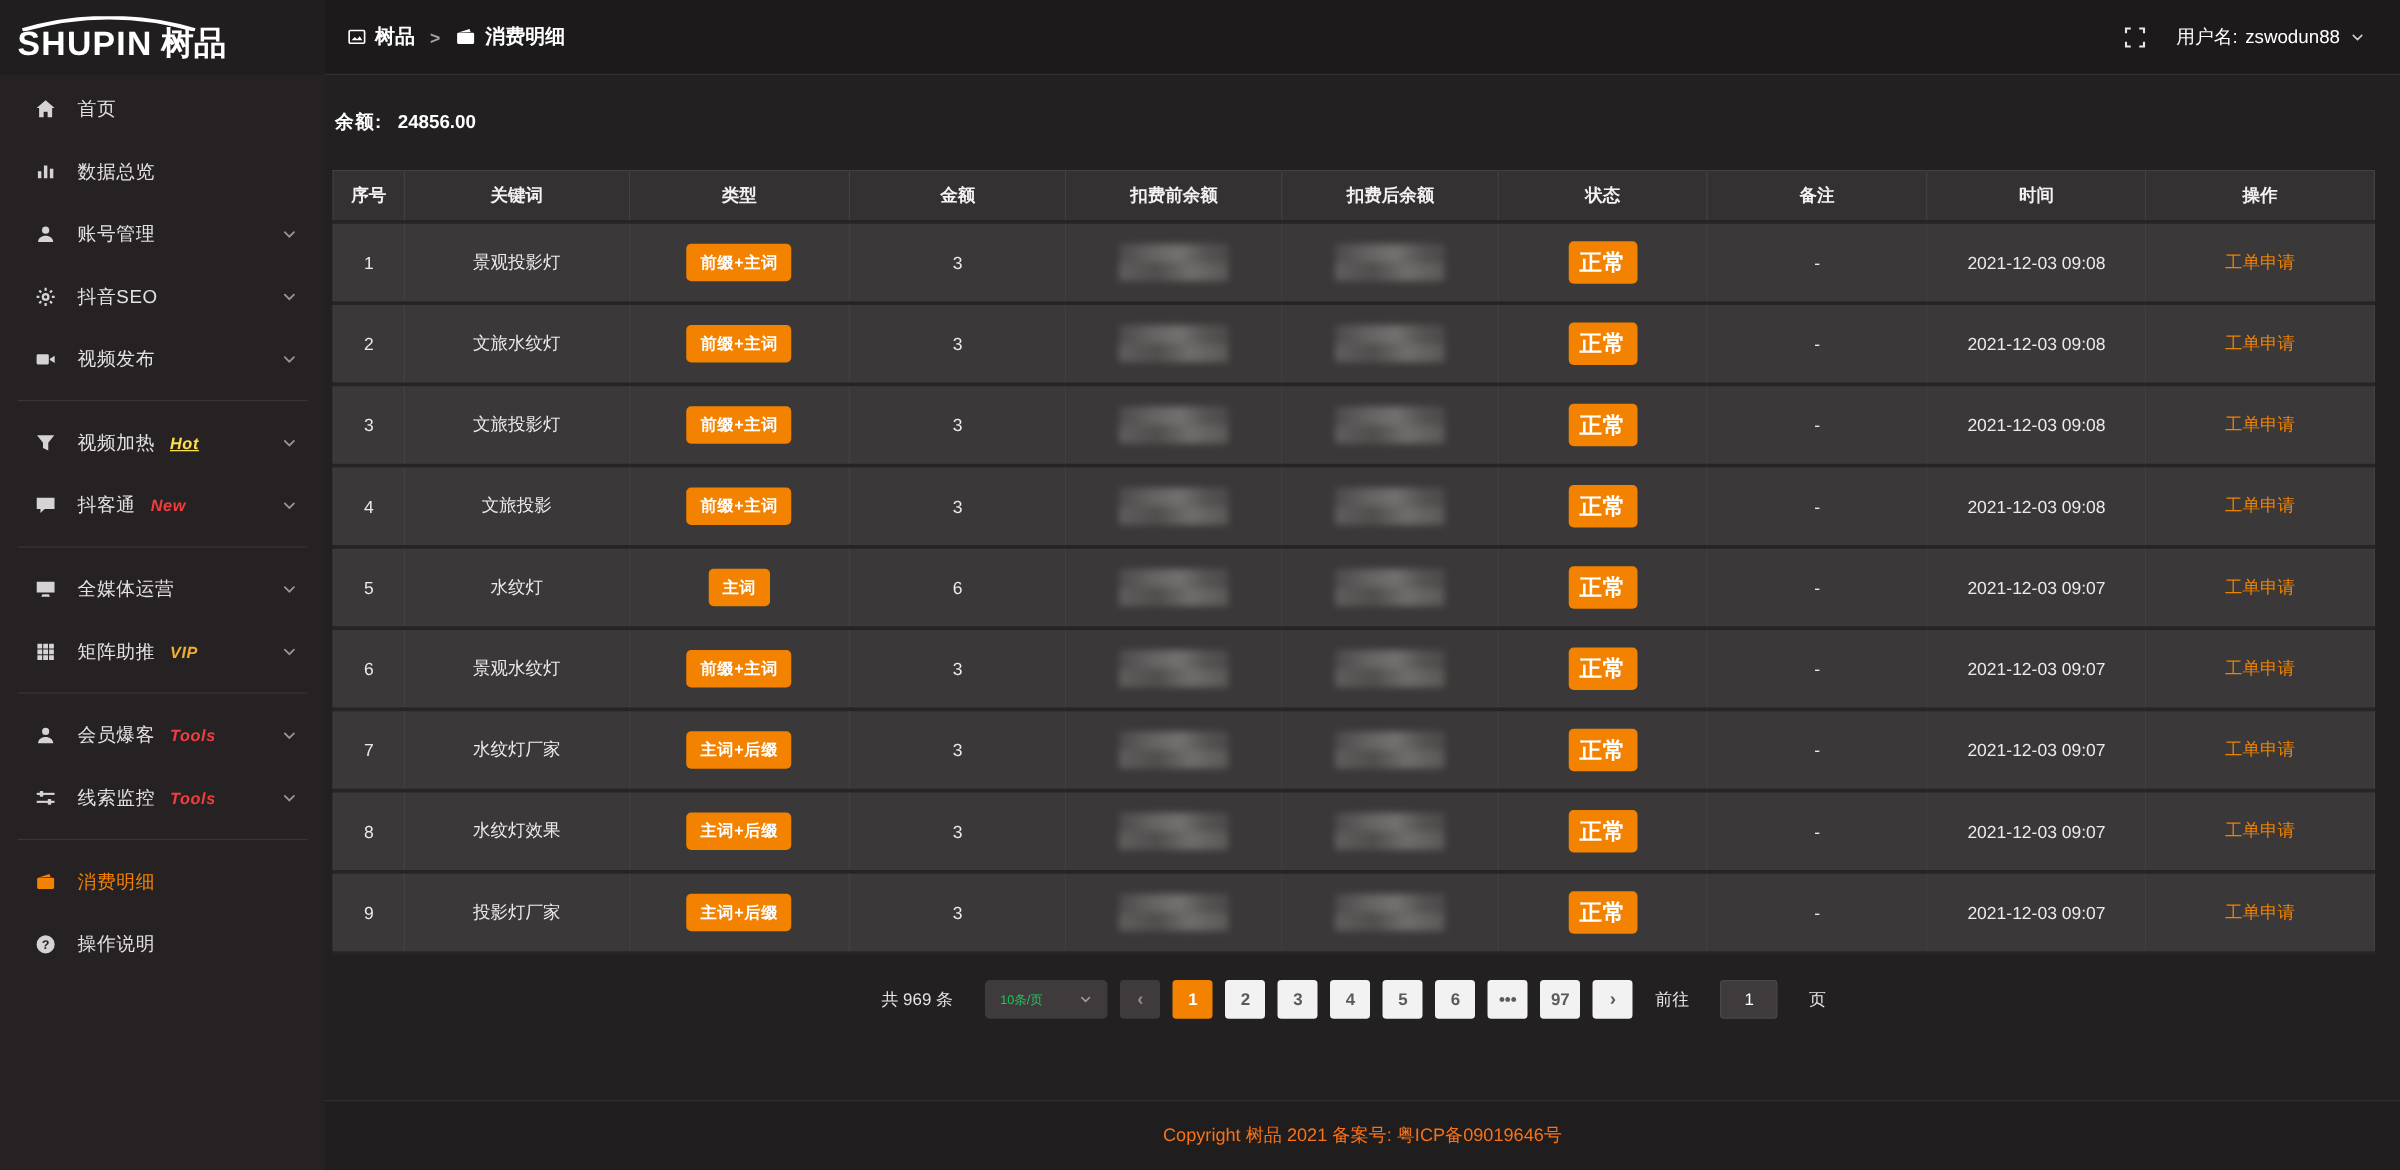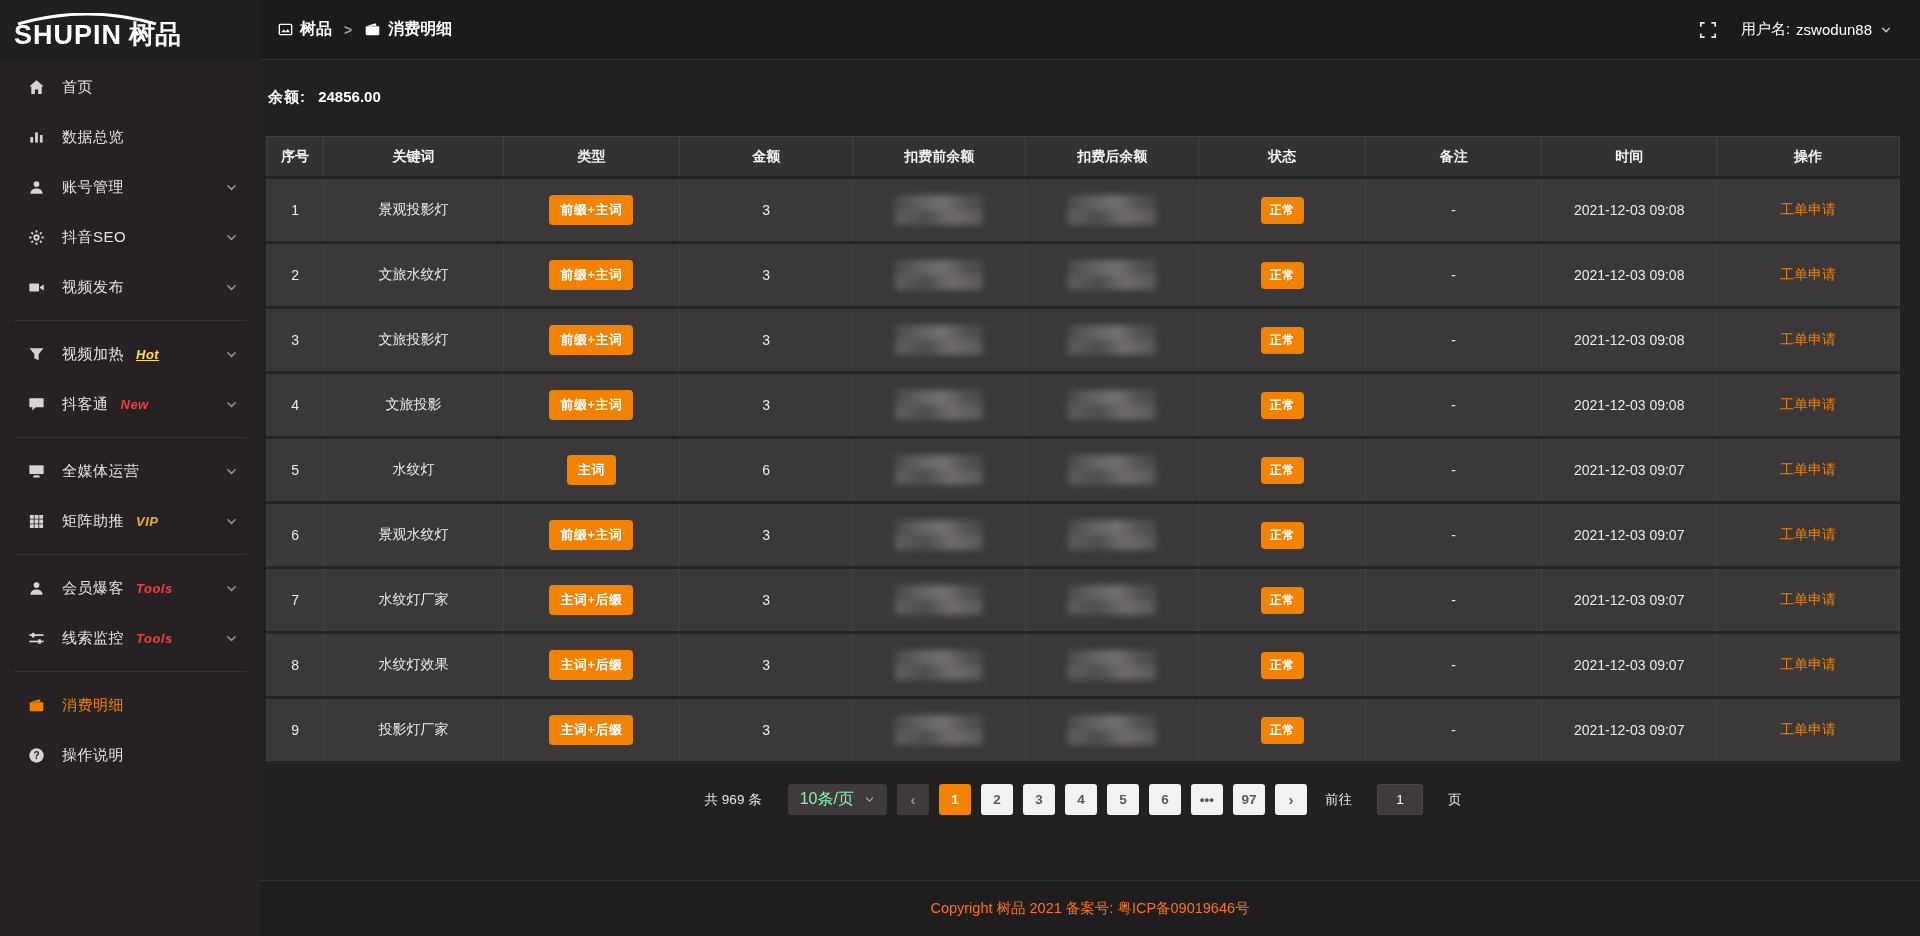--- a/index.html
+++ b/index.html
@@ -39,36 +39,36 @@
   .content-pad { padding:0 20px 0 6px; }
   .balance { margin:28px 0 29px 2px; font-size:15px; font-weight:bold; }
   .balance .b-label { letter-spacing:1px; }
   .balance .b-value { margin-left:8px; }
   table { width:100%; border-collapse:collapse; table-layout:fixed; border:1px solid #454143; }
   th { height:41px; background:#343132; font-size:14px; font-weight:bold; color:#f3f1f2; }
   td { height:65px; background:#3b3839; font-size:14px; color:#eceaeb; text-align:center; }
   th, td { border-right:1px solid #454143; border-bottom:3px solid #272425; }
   th:last-child, td:last-child { border-right:none;text-align:center; }
   .badge { display:inline-block; background:#f28200; color:#fff; font-size:13px; font-weight:bold; padding:6px 11px; border-radius:4px; letter-spacing:.5px; }
-  .badge-sm { padding:5px 9px; font-size:12px; }
+  .badge-sm { padding:5px 9px; font-size:18px; }
   .blur-block {
     width:88px; height:30px; margin:0 auto; border-radius:2px;
     background-image:
       linear-gradient(90deg,#504e4e 0%,#6f6d6c 30%,#827f7e 55%,#5c5a59 80%,#504e4e 100%),
       linear-gradient(90deg,#6a6767 0%,#565453 35%,#7d7a78 65%,#615e5d 100%);
     background-size:100% 50%,100% 50%;
     background-position:0 0,0 100%;
     background-repeat:no-repeat;
     filter:blur(3px); opacity:.8;
   }
   .action-link { color:#ef8201; cursor:pointer; text-decoration:none; }
   
   .pagination { margin-top:20px; display:flex; align-items:center; justify-content:center; gap:10px; font-size:13.5px; color:#e7e4e5; }
   .pg-total { margin-right:16px; }
-  .pg-size { background:#3f3b3d; height:31px; min-width:98px; padding:0 12px; border-radius:4px; display:flex; align-items:center; justify-content:space-between; gap:10px; font-size:16px; color:#86efac; cursor:pointer; }
+  .pg-size { background:#3f3b3d; height:31px; min-width:98px; padding:0 12px; border-radius:4px; display:flex; align-items:center; justify-content:space-between; gap:10px; font-size:10px; color:#22c55e; cursor:pointer; }
   .pg-size .chev { display:inline-flex; color:#a3a0a1; }
   .pg-btn { min-width:32px; height:31px; border:none; border-radius:3px; font-family:inherit; font-size:13.5px; font-weight:bold; cursor:pointer; }
   .pg-prev { background:#3f3b3d; color:#918e8f; font-size:15px; }
   .pg-next { background:#f2f2f2; color:#5a5a5a; font-size:15px; }
   .page-num { background:#f2f2f2; color:#5a5a5a; }
   .page-num.active { background:#f28200; color:#fff; }
   #pg-pages { display:flex; gap:10px; }
   .pg-goto { display:flex; align-items:center; gap:25px; margin-left:8px; }
   .pg-goto input { width:46px; height:31px; background:#3f3b3d; border:1px solid #4b4748; border-radius:3px; color:#fff; text-align:center; font-size:13.5px; font-family:inherit; }
   .grow { flex:1; }

